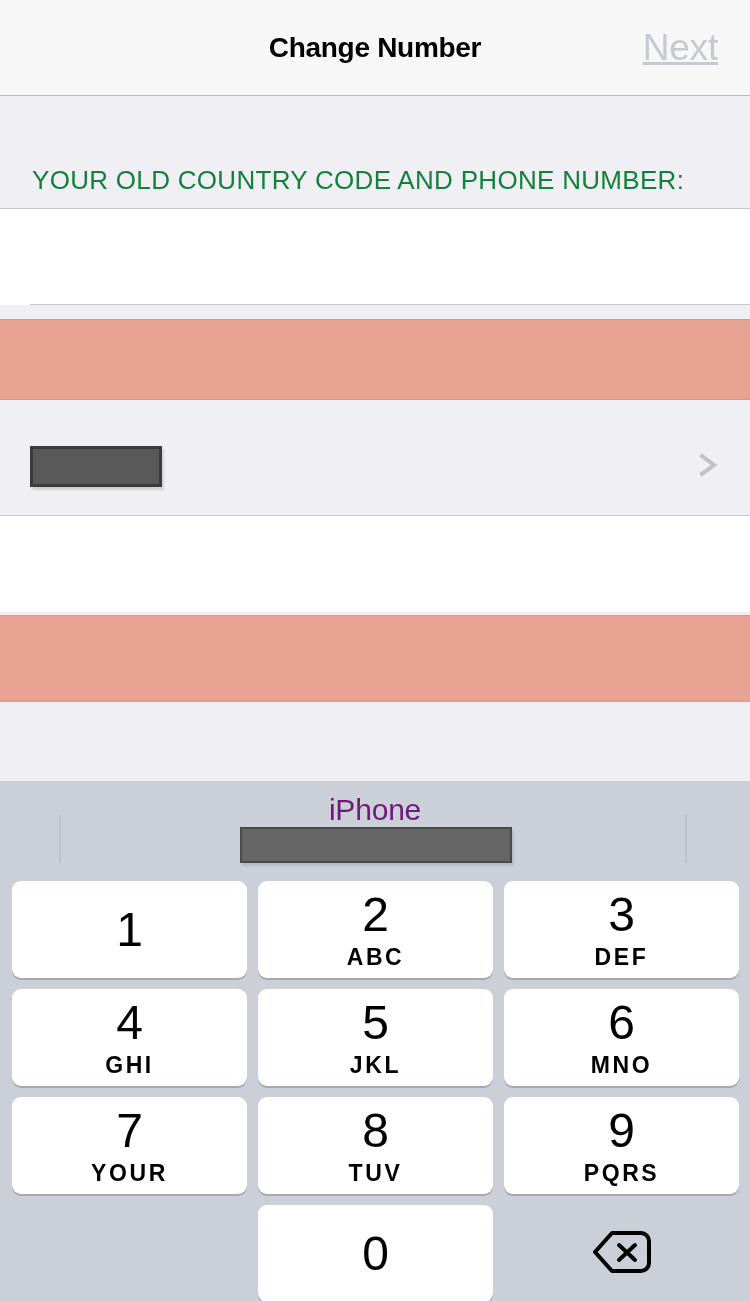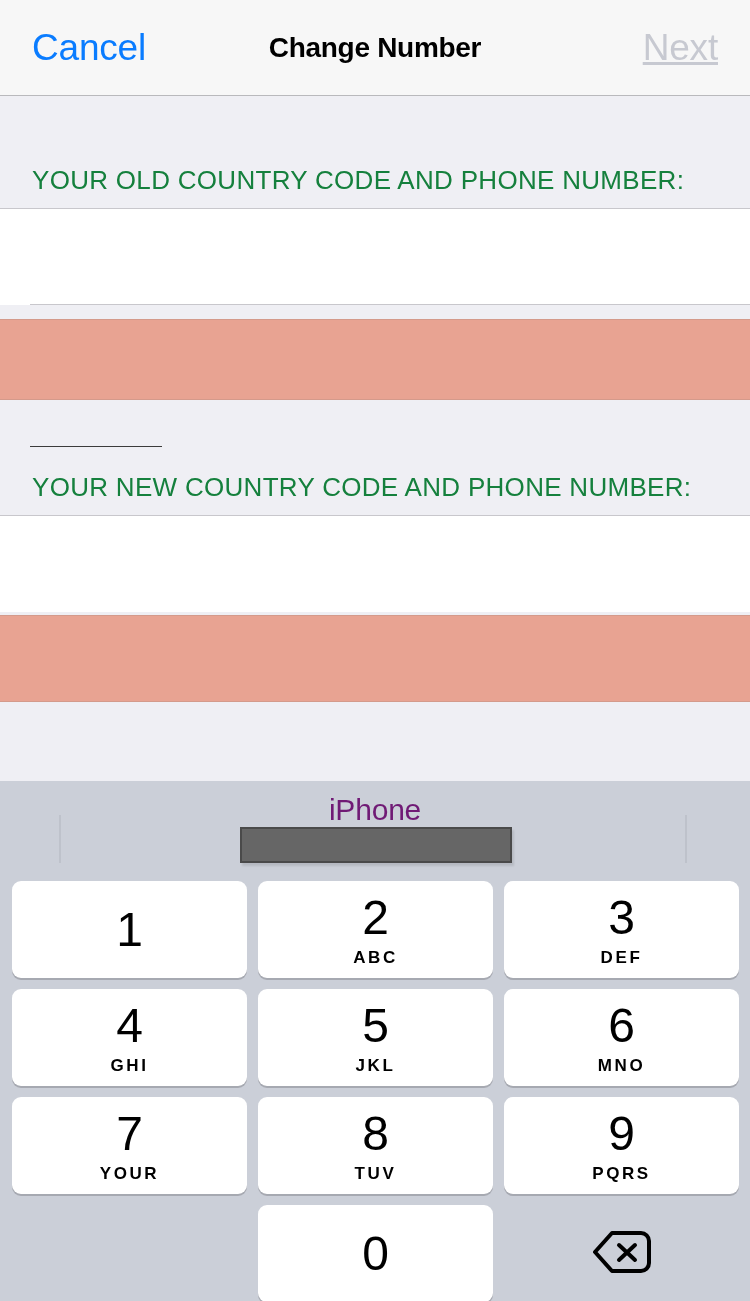--- a/index.html
+++ b/index.html
@@ -213,21 +213,21 @@
     justify-content: center;
     cursor: pointer;
   }
   .key-digit {
     font-size: 48px;
     font-weight: 300;
     color: #000000;
     line-height: 1;
   }
   .key-letters {
-    font-size: 17px;
+    font-size: 23px;
     font-weight: bold;
     color: #000000;
     letter-spacing: 2.6px;
     margin-top: 7px;
     line-height: 1;
   }
   .key-digit.solo { margin-top: 0; }
 
   .key-delete {
     position: absolute;
@@ -239,21 +239,20 @@
     cursor: pointer;
   }
 </style>
 </head>
 <body>
 
 <div class="screen">
 
   <div class="navbar">
     <div class="nav-title">Change Number</div>
-    <div class="nav-cancel">Cancel</div>
     <div class="nav-next">Next</div>
   </div>
 
   <div class="section-header" id="hdr-old">YOUR OLD COUNTRY CODE AND PHONE NUMBER:</div>
 
   <div class="cell cell-white" id="cell-old-country">
     <div class="redact redact-gray" id="redact-old-country"></div>
     <div class="chevron" id="chev-old">
       <svg width="30" height="30" viewBox="0 0 30 30">
         <polyline points="9,6 21,15 9,24" fill="none" stroke="#C3C3C5" stroke-width="4" stroke-linecap="square" stroke-linejoin="miter"></polyline>
@@ -261,21 +260,20 @@
     </div>
   </div>
   <div class="inner-sep" id="sep-old"></div>
 
   <div class="cell cell-highlight" id="cell-old-phone">
     <div class="redact redact-rust" id="redact-old-phone"></div>
     <div class="caret"></div>
     <div class="field-placeholder" id="ph-old">old phone number</div>
   </div>
 
-  <div class="section-header" id="hdr-new">YOUR NEW COUNTRY CODE AND PHONE NUMBER:</div>
 
   <div class="cell cell-white" id="cell-new-country">
     <div class="redact redact-gray" id="redact-new-country"></div>
     <div class="chevron" id="chev-new">
       <svg width="30" height="30" viewBox="0 0 30 30">
         <polyline points="9,6 21,15 9,24" fill="none" stroke="#C3C3C5" stroke-width="4" stroke-linecap="square" stroke-linejoin="miter"></polyline>
       </svg>
     </div>
   </div>
 

